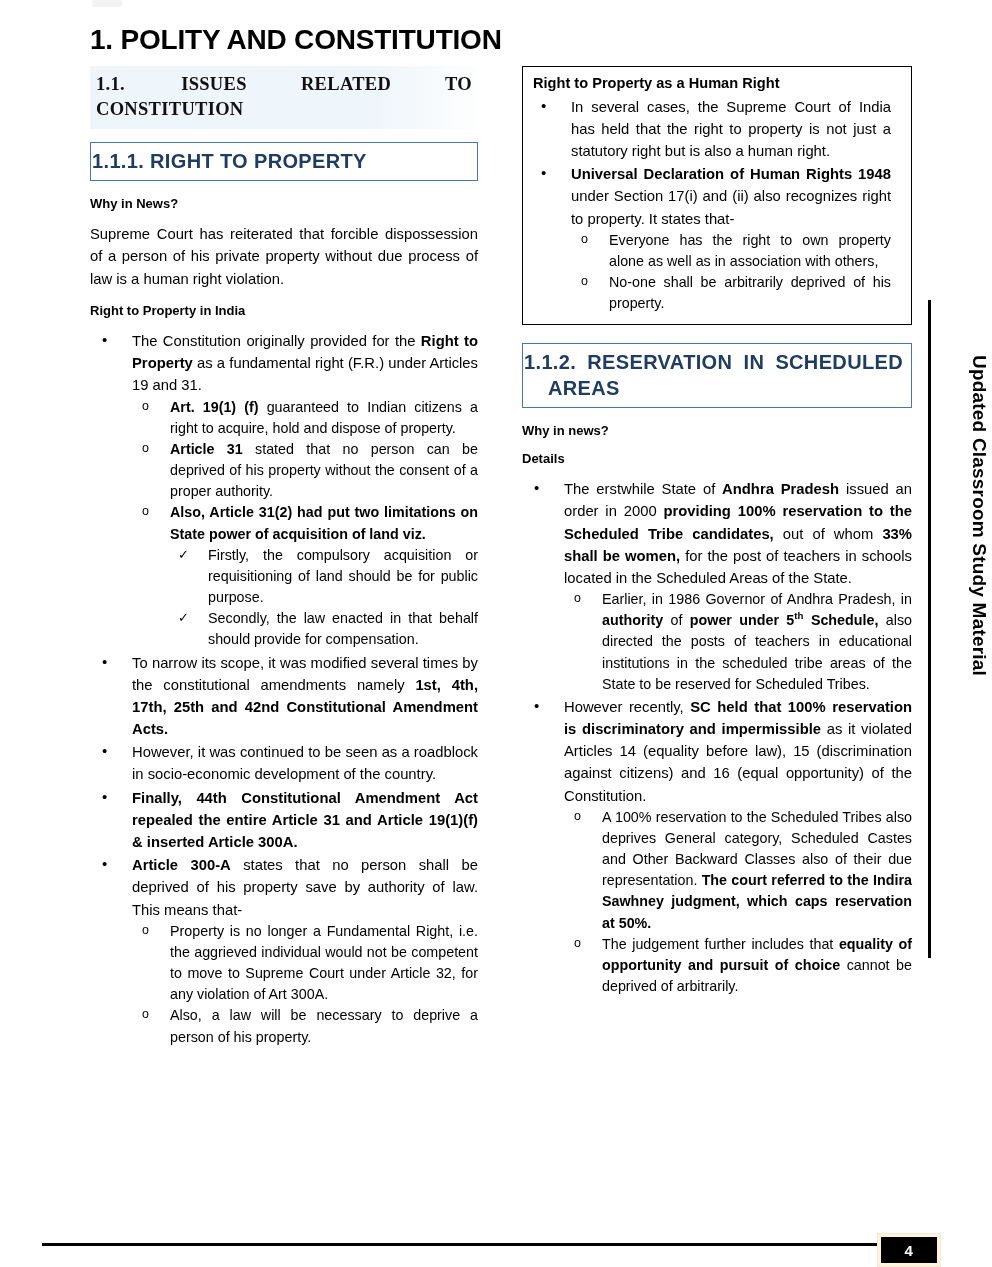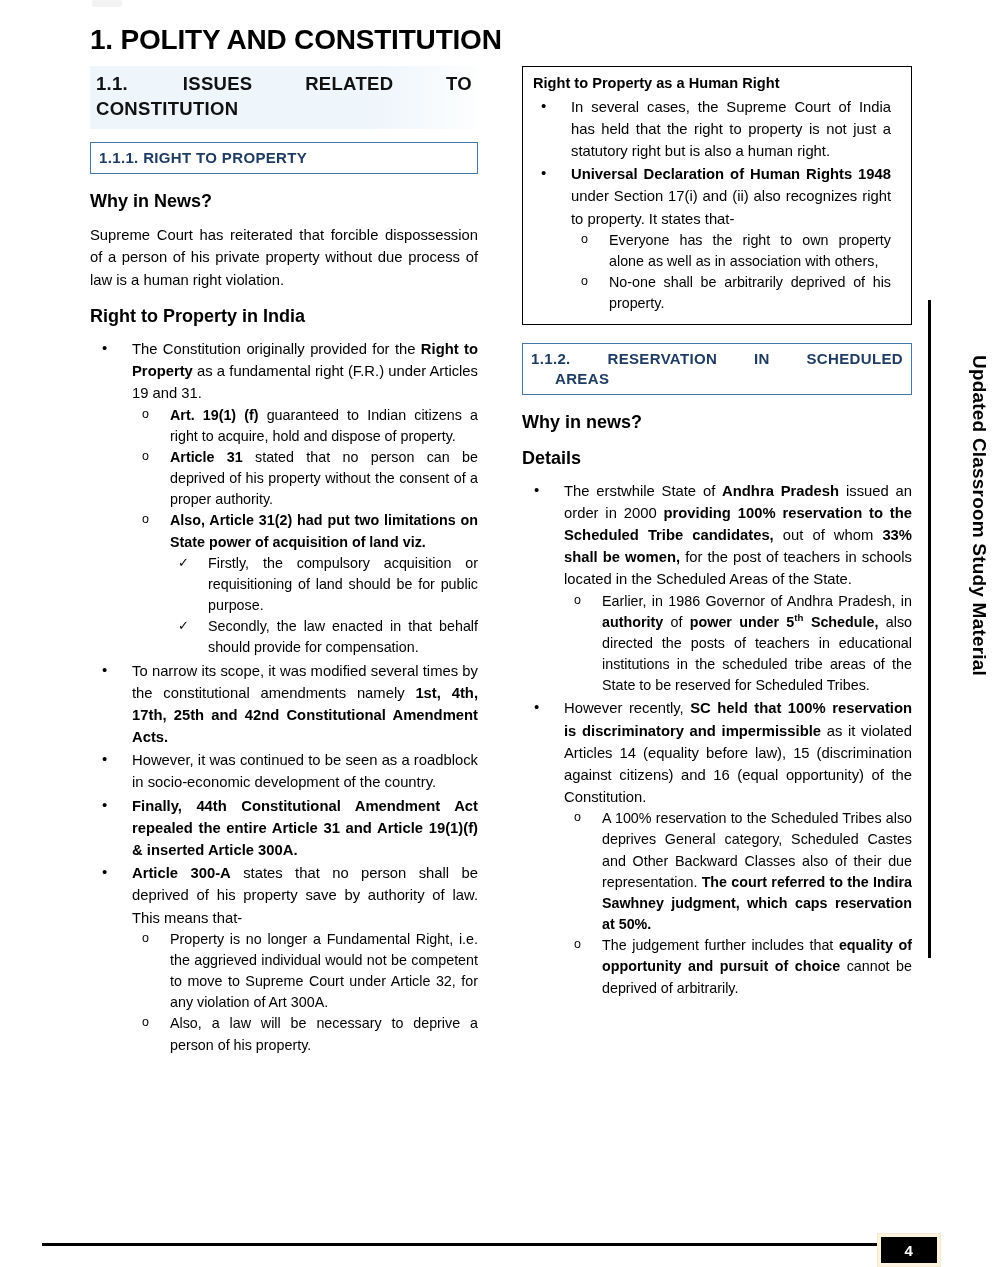--- a/index.html
+++ b/index.html
@@ -51,47 +51,48 @@
     line-height: 1.35;
     text-align: justify;
     text-align-last: left;
     margin-bottom: 13px;
   }
   .h2-band .num { margin-right: 2px; }
   .h2-line {
     display: block;
     text-align: justify;
     text-align-last: justify;
+    font-family: Liberation Serif, serif;
   }
   .h2-line2 { text-align-last: left; }
 
   .h3-box {
     border: 1.4px solid #4876a8;
-    padding: 5px 8px 6px 8px;
-    font-size: 15px;
+    padding: 5px 8px 6px 1px;
+    font-size: 20px;
     font-weight: bold;
     color: #1f3c63;
     letter-spacing: 0.35px;
     line-height: 1.3;
     margin-bottom: 14px;
   }
   .h3-box.two-line {
     text-align: justify;
     text-align-last: left;
   }
   .h3-box .jline {
     display: block;
     text-align-last: justify;
   }
   .h3-box .jline.last { text-align-last: left; margin-left: 24px; }
 
   
   .lead {
     font-weight: bold;
-    font-size: 18px;
+    font-size: 13px;
     margin: 0 0 9px 0;
     line-height: 1.45;
   }
   p.body {
     font-size: 14.8px;
     line-height: 1.52;
     margin: 0 0 12px 0;
     text-align: justify;
     text-align-last: left;
     hyphens: none;

